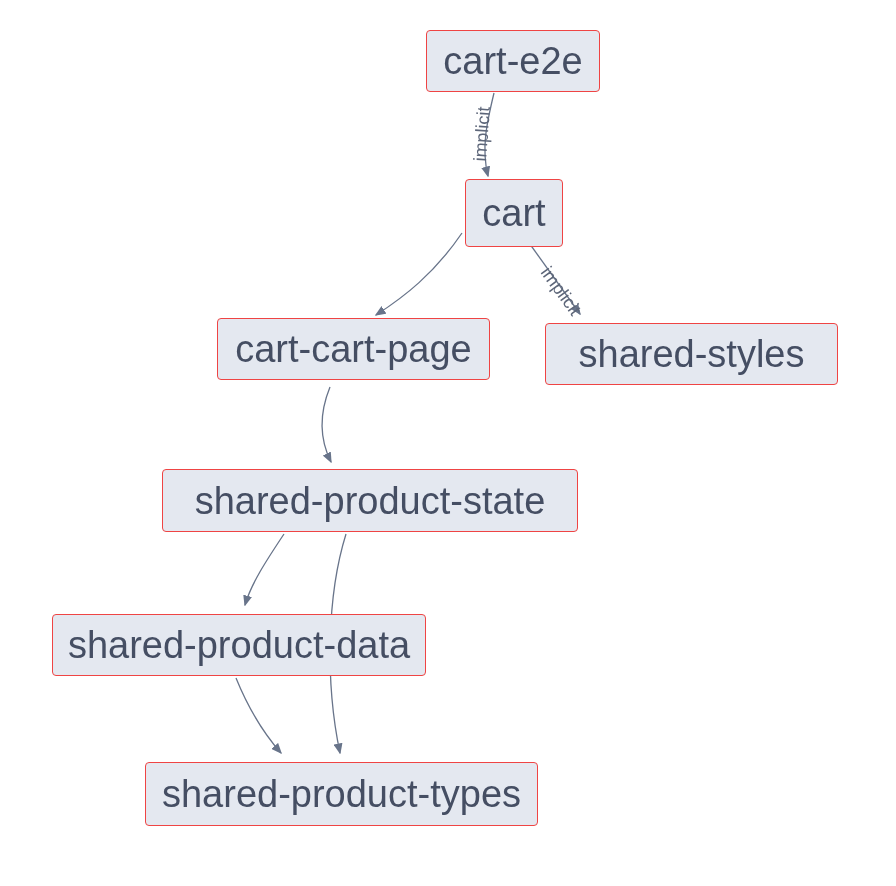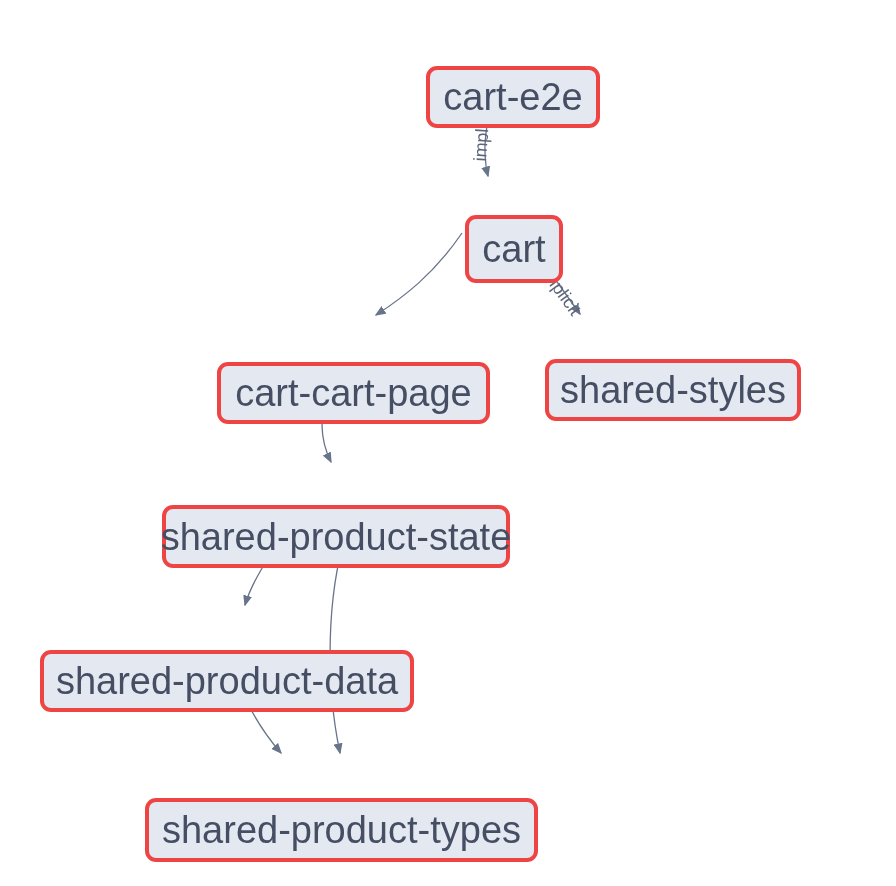--- a/index.html
+++ b/index.html
@@ -24,32 +24,31 @@
   .edge-path {
     fill: none;
     stroke: #68748a;
     stroke-width: 1.3;
   }
   .node {
     position: absolute;
     z-index: 2;
     box-sizing: border-box;
     background: #e4e8f0;
-    border: 4px solid #ef4444;
-    border-radius: 11px;
+    border: 1px solid #ef4444;
+    border-radius: 4px;
     display: flex;
     align-items: center;
     justify-content: center;
     color: #454e63;
     font-size: 38px;
     line-height: 1;
     white-space: nowrap;
     cursor: pointer;
     user-select: none;
-    margin-top: 36px;
   }
   .edge-label {
     position: absolute;
     z-index: 1;
     color: #5dULTRA;
     color: #5d6679;
     font-size: 18px;
     line-height: 1;
     white-space: nowrap;
     transform-origin: center center;
@@ -74,22 +73,22 @@
         <path class="edge-path" d="M 330 387 C 319 414 320 440 331 462" marker-end="url(#arrowhead)"></path>
         <path class="edge-path" d="M 284 534 C 266 561 251 584 245 605" marker-end="url(#arrowhead)"></path>
         <path class="edge-path" d="M 346 534 C 327 595 325 682 340 753" marker-end="url(#arrowhead)"></path>
         <path class="edge-path" d="M 236 678 C 249 710 266 736 281 753" marker-end="url(#arrowhead)"></path>
       </g>
   </svg>
 
   <div>
       <div class="node" style="left: 426px; top: 30px; width: 174px; height: 62px;">cart-e2e</div>
       <div class="node" style="left: 465px; top: 179px; width: 98px; height: 68px;">cart</div>
-      <div class="node" style="left: 217px; top: 326px; width: 273px; height: 62px;">cart-cart-page</div>
-      <div class="node" style="left: 545px; top: 323px; width: 256px; height: 62px;">shared-styles</div>
-      <div class="node" style="left: 162px; top: 469px; width: 348px; height: 63px;">shared-product-state</div>
-      <div class="node" style="left: 40px; top: 614px; width: 374px; height: 62px;">shared-product-data</div>
+      <div class="node" style="left: 217px; top: 318px; width: 273px; height: 62px;">cart-cart-page</div>
+      <div class="node" style="left: 545px; top: 323px; width: 293px; height: 62px;">shared-styles</div>
+      <div class="node" style="left: 162px; top: 469px; width: 416px; height: 63px;">shared-product-state</div>
+      <div class="node" style="left: 52px; top: 614px; width: 374px; height: 62px;">shared-product-data</div>
       <div class="node" style="left: 145px; top: 762px; width: 393px; height: 64px;">shared-product-types</div>
     </div>
 
 <div class="edge-label" style="left: 482px; top: 134px; transform: translate(-50%, -50%) rotate(-86deg);">implicit</div>
     <div class="edge-label" style="left: 561px; top: 291px; transform: translate(-50%, -50%) rotate(54deg);">implicit</div>
   </div>
 
 </body></html>

